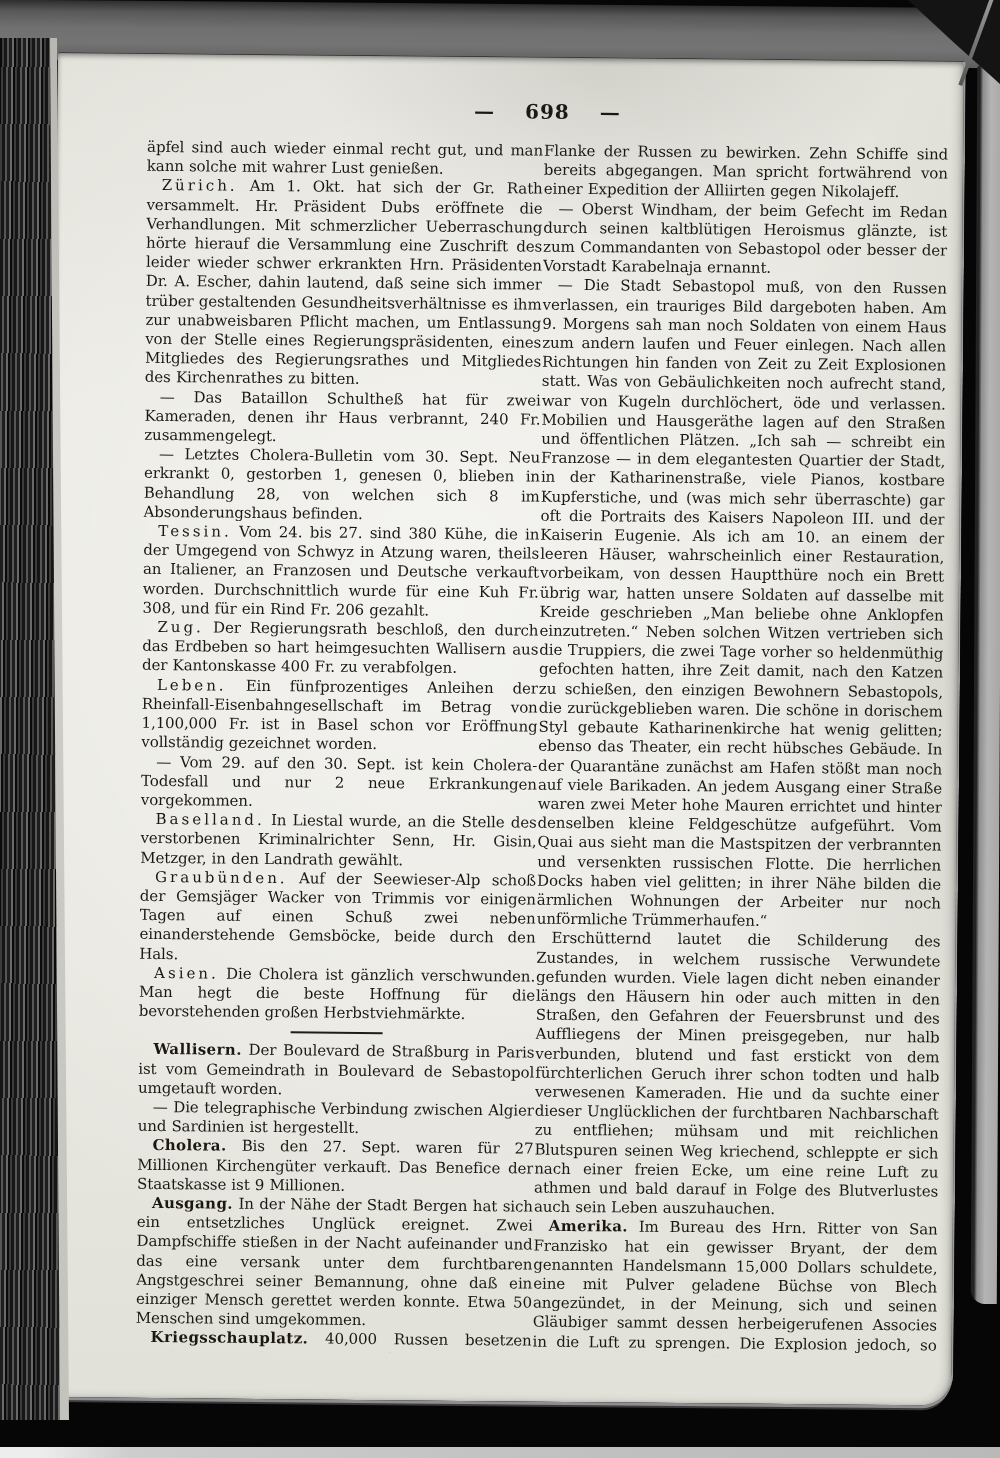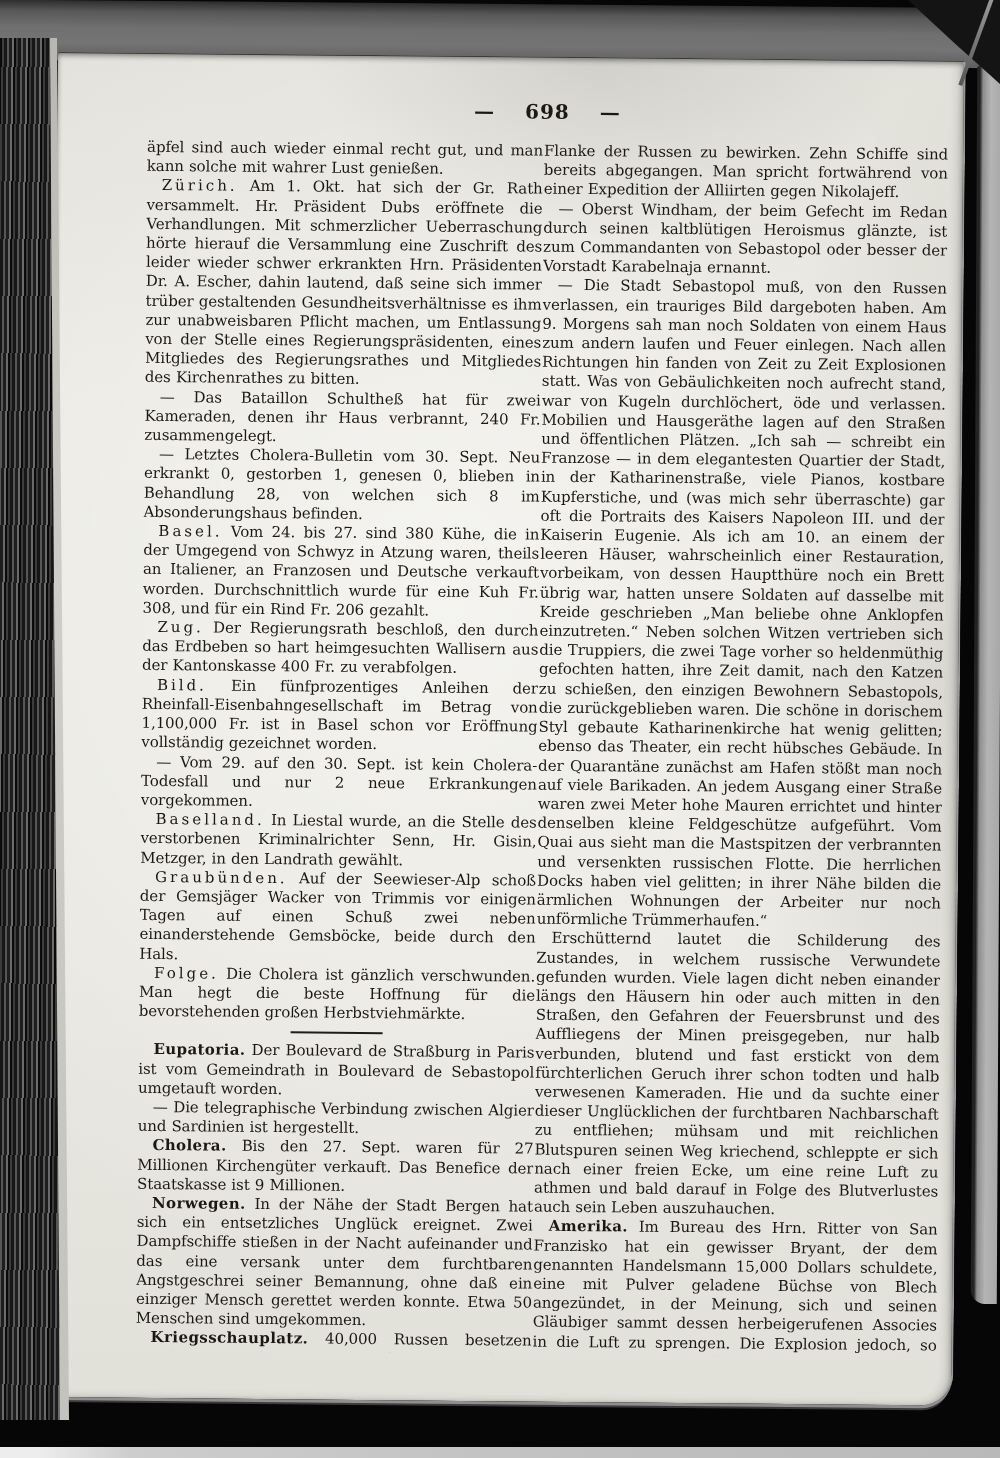--- a/index.html
+++ b/index.html
@@ -115,32 +115,32 @@
     <div class="folio">
       <span>—</span>
       <span>698</span>
       <span>—</span>
     </div>
     <div class="col col-left">
         <p class="para cont">äpfel sind auch wieder einmal recht gut, und man kann solche mit wahrer Lust genießen.</p>
         <p class="para"><span class="lead spaced">Zürich.</span> Am 1. Okt. hat sich der Gr. Rath versammelt. Hr. Präsident Dubs eröffnete die Verhandlungen. Mit schmerzlicher Ueberraschung hörte hierauf die Versammlung eine Zuschrift des leider wieder schwer erkrankten Hrn. Präsidenten Dr. A. Escher, dahin lautend, daß seine sich immer trüber gestaltenden Gesundheitsverhältnisse es ihm zur unabweisbaren Pflicht machen, um Entlassung von der Stelle eines Regierungspräsidenten, eines Mitgliedes des Regierungsrathes und Mitgliedes des Kirchenrathes zu bitten.</p>
         <p class="para">— Das Bataillon Schultheß hat für zwei Kameraden, denen ihr Haus verbrannt, 240 Fr. zusammengelegt.</p>
         <p class="para">— Letztes Cholera-Bulletin vom 30. Sept. Neu erkrankt 0, gestorben 1, genesen 0, blieben in Behandlung 28, von welchen sich 8 im Absonderungshaus befinden.</p>
-        <p class="para"><span class="lead spaced">Basel.</span> Vom 24. bis 27. sind 380 Kühe, die in der Umgegend von Schwyz in Atzung waren, theils an Italiener, an Franzosen und Deutsche verkauft worden. Durchschnittlich wurde für eine Kuh Fr. 308, und für ein Rind Fr. 206 gezahlt.</p>
+        <p class="para"><span class="lead spaced">Tessin.</span> Vom 24. bis 27. sind 380 Kühe, die in der Umgegend von Schwyz in Atzung waren, theils an Italiener, an Franzosen und Deutsche verkauft worden. Durchschnittlich wurde für eine Kuh Fr. 308, und für ein Rind Fr. 206 gezahlt.</p>
         <p class="para"><span class="lead spaced">Zug.</span> Der Regierungsrath beschloß, den durch das Erdbeben so hart heimgesuchten Wallisern aus der Kantonskasse 400 Fr. zu verabfolgen.</p>
-        <p class="para"><span class="lead spaced">Bild.</span> Ein fünfprozentiges Anleihen der Rheinfall-Eisenbahngesellschaft im Betrag von 1,100,000 Fr. ist in Basel schon vor Eröffnung vollständig gezeichnet worden.</p>
+        <p class="para"><span class="lead spaced">Leben.</span> Ein fünfprozentiges Anleihen der Rheinfall-Eisenbahngesellschaft im Betrag von 1,100,000 Fr. ist in Basel schon vor Eröffnung vollständig gezeichnet worden.</p>
         <p class="para">— Vom 29. auf den 30. Sept. ist kein Cholera-Todesfall und nur 2 neue Erkrankungen vorgekommen.</p>
         <p class="para"><span class="lead spaced">Baselland.</span> In Liestal wurde, an die Stelle des verstorbenen Kriminalrichter Senn, Hr. Gisin, Metzger, in den Landrath gewählt.</p>
         <p class="para"><span class="lead spaced">Graubünden.</span> Auf der Seewieser-Alp schoß der Gemsjäger Wacker von Trimmis vor einigen Tagen auf einen Schuß zwei neben einanderstehende Gemsböcke, beide durch den Hals.</p>
-        <p class="para"><span class="lead spaced">Folge.</span> Die Cholera ist gänzlich verschwunden. Man hegt die beste Hoffnung für die bevorstehenden großen Herbstviehmärkte.</p>
+        <p class="para"><span class="lead spaced">Asien.</span> Die Cholera ist gänzlich verschwunden. Man hegt die beste Hoffnung für die bevorstehenden großen Herbstviehmärkte.</p>
         <div class="divider"></div>
-        <p class="para"><span class="lead bold">Eupatoria.</span> Der Boulevard de Straßburg in Paris ist vom Gemeindrath in Boulevard de Sebastopol umgetauft worden.</p>
+        <p class="para"><span class="lead bold">Wallisern.</span> Der Boulevard de Straßburg in Paris ist vom Gemeindrath in Boulevard de Sebastopol umgetauft worden.</p>
         <p class="para">— Die telegraphische Verbindung zwischen Algier und Sardinien ist hergestellt.</p>
         <p class="para"><span class="lead bold">Cholera.</span> Bis den 27. Sept. waren für 27 Millionen Kirchengüter verkauft. Das Benefice der Staatskasse ist 9 Millionen.</p>
-        <p class="para"><span class="lead bold">Norwegen.</span> In der Nähe der Stadt Bergen hat sich ein entsetzliches Unglück ereignet. Zwei Dampfschiffe stießen in der Nacht aufeinander und das eine versank unter dem furchtbaren Angstgeschrei seiner Bemannung, ohne daß ein einziger Mensch gerettet werden konnte. Etwa 50 Menschen sind umgekommen.</p>
+        <p class="para"><span class="lead bold">Ausgang.</span> In der Nähe der Stadt Bergen hat sich ein entsetzliches Unglück ereignet. Zwei Dampfschiffe stießen in der Nacht aufeinander und das eine versank unter dem furchtbaren Angstgeschrei seiner Bemannung, ohne daß ein einziger Mensch gerettet werden konnte. Etwa 50 Menschen sind umgekommen.</p>
         <p class="para"><span class="lead bold">Kriegsschauplatz.</span> 40,000 Russen besetzen Nordfort. Die Alliirten rüsten sich zum Marsch in's Innere. Mehrere für Asien bestimmte Truppen gehen nach Eupatoria, um eine Diversion in der</p>
       </div>
     <div class="col col-right">
         <p class="para cont">Flanke der Russen zu bewirken. Zehn Schiffe sind bereits abgegangen. Man spricht fortwährend von einer Expedition der Alliirten gegen Nikolajeff.</p>
         <p class="para">— Oberst Windham, der beim Gefecht im Redan durch seinen kaltblütigen Heroismus glänzte, ist zum Commandanten von Sebastopol oder besser der Vorstadt Karabelnaja ernannt.</p>
         <p class="para">— Die Stadt Sebastopol muß, von den Russen verlassen, ein trauriges Bild dargeboten haben. Am 9. Morgens sah man noch Soldaten von einem Haus zum andern laufen und Feuer einlegen. Nach allen Richtungen hin fanden von Zeit zu Zeit Explosionen statt. Was von Gebäulichkeiten noch aufrecht stand, war von Kugeln durchlöchert, öde und verlassen. Mobilien und Hausgeräthe lagen auf den Straßen und öffentlichen Plätzen. „Ich sah — schreibt ein Franzose — in dem elegantesten Quartier der Stadt, in der Katharinenstraße, viele Pianos, kostbare Kupferstiche, und (was mich sehr überraschte) gar oft die Portraits des Kaisers Napoleon III. und der Kaiserin Eugenie. Als ich am 10. an einem der leeren Häuser, wahrscheinlich einer Restauration, vorbeikam, von dessen Hauptthüre noch ein Brett übrig war, hatten unsere Soldaten auf dasselbe mit Kreide geschrieben „Man beliebe ohne Anklopfen einzutreten.“ Neben solchen Witzen vertrieben sich die Truppiers, die zwei Tage vorher so heldenmüthig gefochten hatten, ihre Zeit damit, nach den Katzen zu schießen, den einzigen Bewohnern Sebastopols, die zurückgeblieben waren. Die schöne in dorischem Styl gebaute Katharinenkirche hat wenig gelitten; ebenso das Theater, ein recht hübsches Gebäude. In der Quarantäne zunächst am Hafen stößt man noch auf viele Barikaden. An jedem Ausgang einer Straße waren zwei Meter hohe Mauren errichtet und hinter denselben kleine Feldgeschütze aufgeführt. Vom Quai aus sieht man die Mastspitzen der verbrannten und versenkten russischen Flotte. Die herrlichen Docks haben viel gelitten; in ihrer Nähe bilden die ärmlichen Wohnungen der Arbeiter nur noch unförmliche Trümmerhaufen.“</p>
         <p class="para">Erschütternd lautet die Schilderung des Zustandes, in welchem russische Verwundete gefunden wurden. Viele lagen dicht neben einander längs den Häusern hin oder auch mitten in den Straßen, den Gefahren der Feuersbrunst und des Auffliegens der Minen preisgegeben, nur halb verbunden, blutend und fast erstickt von dem fürchterlichen Geruch ihrer schon todten und halb verwesenen Kameraden. Hie und da suchte einer dieser Unglücklichen der furchtbaren Nachbarschaft zu entfliehen; mühsam und mit reichlichen Blutspuren seinen Weg kriechend, schleppte er sich nach einer freien Ecke, um eine reine Luft zu athmen und bald darauf in Folge des Blutverlustes auch sein Leben auszuhauchen.</p>
         <p class="para"><span class="lead bold">Amerika.</span> Im Bureau des Hrn. Ritter von San Franzisko hat ein gewisser Bryant, der dem genannten Handelsmann 15,000 Dollars schuldete, eine mit Pulver geladene Büchse von Blech angezündet, in der Meinung, sich und seinen Gläubiger sammt dessen herbeigerufenen Associes in die Luft zu sprengen. Die Explosion jedoch, so stark sie auch war, tödtete Niemanden und der Verbrecher ward kurirt, um vor die Gerichte gestellt zu werden.</p>
       </div>
   </div>

